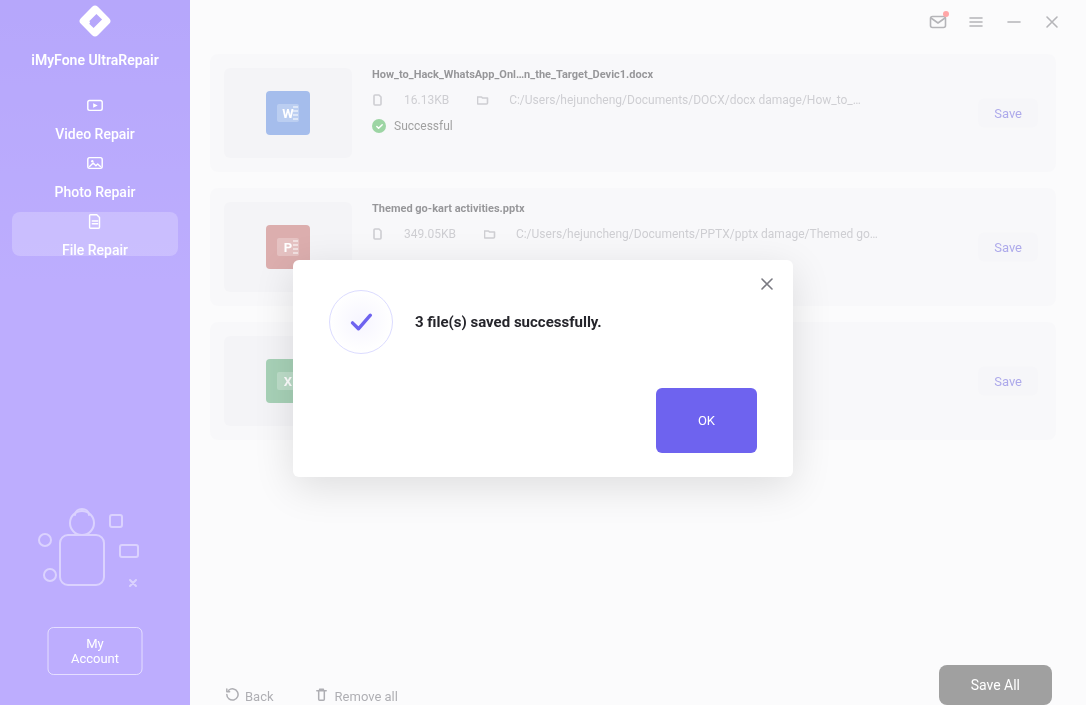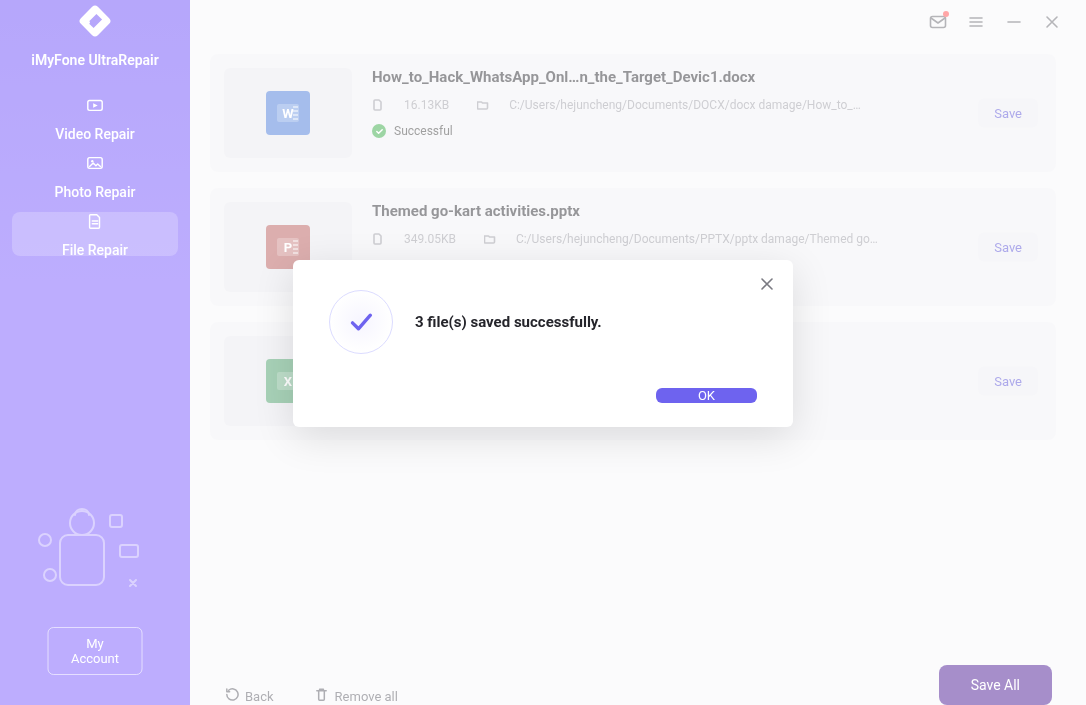--- a/index.html
+++ b/index.html
@@ -28,46 +28,46 @@
 
   .content { flex: 1; padding: 10px 30px 0 20px; overflow: hidden; }
   .file-card { background: #f1f1f4; border-radius: 8px; padding: 14px 18px 14px 14px; display: flex; align-items: flex-start; gap: 20px; margin-bottom: 16px; position: relative; }
   .thumb { width: 128px; height: 90px; background: #e9e9ef; border-radius: 6px; display: flex; align-items: center; justify-content: center; }
   .thumb .ft-ic { width: 44px; height: 44px; border-radius: 4px; display: flex; align-items: center; justify-content: center; color: #fff; font-size: 14px; font-weight: 700; position: relative; }
   .ft-word { background: #4a7bd8; }
   .ft-ppt  { background: #b85c5c; }
   .ft-xls  { background: #4ea36f; }
   .ft-ic svg { width: 28px; height: 28px; }
   .file-info { flex: 1; min-width: 0; }
-  .file-title { font-size: 15px; font-weight: 700; color: #2d2d33; margin-bottom: 12px; white-space: nowrap; overflow: hidden; text-overflow: ellipsis; }
+  .file-title { font-size: 11px; font-weight: 700; color: #2d2d33; margin-bottom: 12px; white-space: nowrap; overflow: hidden; text-overflow: ellipsis; }
   .meta-row { display: flex; align-items: center; gap: 28px; color: #9c9ca5; font-size: 12px; }
   .meta-item { display: flex; align-items: center; gap: 20px; }
   .meta-item .mi-ic { display: inline-flex; }
   .file-path { white-space: nowrap; overflow: hidden; text-overflow: ellipsis; max-width: 380px; }
   .status-row { display: flex; align-items: center; gap: 8px; margin-top: 12px; font-size: 12px; color: #404040; }
   .status-dot { width: 14px; height: 14px; border-radius: 50%; background: #3bab49; display: inline-flex; align-items: center; justify-content: center; color: #fff; }
   .save-btn { position: absolute; right: 18px; top: 50%; transform: translateY(-50%); background: #ededf2; border: none; border-radius: 6px; padding: 7px 16px; font-size: 13px; color: #5a52d6; cursor: pointer; }
 
   .bottom-bar { position: absolute; bottom: 0; left: 190px; right: 0; height: 66px; display: flex; align-items: flex-end; padding: 0 34px; }
   .bb-left { display: flex; align-items: center; gap: 40px; color: #5d5d66; font-size: 13px; }
   .bb-action { display: flex; align-items: center; gap: 6px; cursor: pointer; }
-  .save-all { margin-left: auto; background: #4c1d95; color: #fff; border: none; border-radius: 8px; padding: 12px 32px; font-size: 14px; cursor: pointer; }
+  .save-all { margin-left: auto; background: #404040; color: #fff; border: none; border-radius: 8px; padding: 12px 32px; font-size: 14px; cursor: pointer; }
 
   
   .overlay { position: absolute; inset: 0; background: rgba(255,255,255,0.5); pointer-events: none; }
 
   
   .modal { position: absolute; left: 50%; top: 260px; transform: translateX(-50%); width: 500px; background: #fff; border-radius: 6px; box-shadow: 0 10px 40px rgba(0,0,0,0.12); padding: 30px 36px 24px 36px; }
   .modal-close { position: absolute; top: 14px; right: 16px; width: 20px; height: 20px; cursor: pointer; color: #7a7a82; display: flex; align-items: center; justify-content: center; }
   .modal-body { display: flex; align-items: center; gap: 22px; }
   .success-ic { width: 64px; height: 64px; border-radius: 50%; border: 1px solid #dcdcff; display: flex; align-items: center; justify-content: center; background: radial-gradient(circle,#f6f5ff 0%, #fff 70%); }
   .success-ic svg { width: 34px; height: 34px; }
   .modal-msg { font-size: 15px; font-weight: 700; color: #25252b; }
   .modal-actions { display: flex; justify-content: flex-end; margin-top: 34px; }
-  .ok-btn { background: #6e63ef; color: #fff; border: none; border-radius: 6px; padding: 0 42px; font-size: 13px; cursor: pointer; }
+  .ok-btn { background: #6e63ef; color: #fff; border: none; border-radius: 6px; padding: 25px 42px; font-size: 13px; cursor: pointer; }
 
   
   .stroke { stroke: currentColor; fill: none; stroke-width: 1.6; stroke-linecap: round; stroke-linejoin: round; }
 </style>
 </head>
 <body>
 
 <div class="sidebar">
   <div class="logo">
     <svg viewBox="0 0 42 42">

